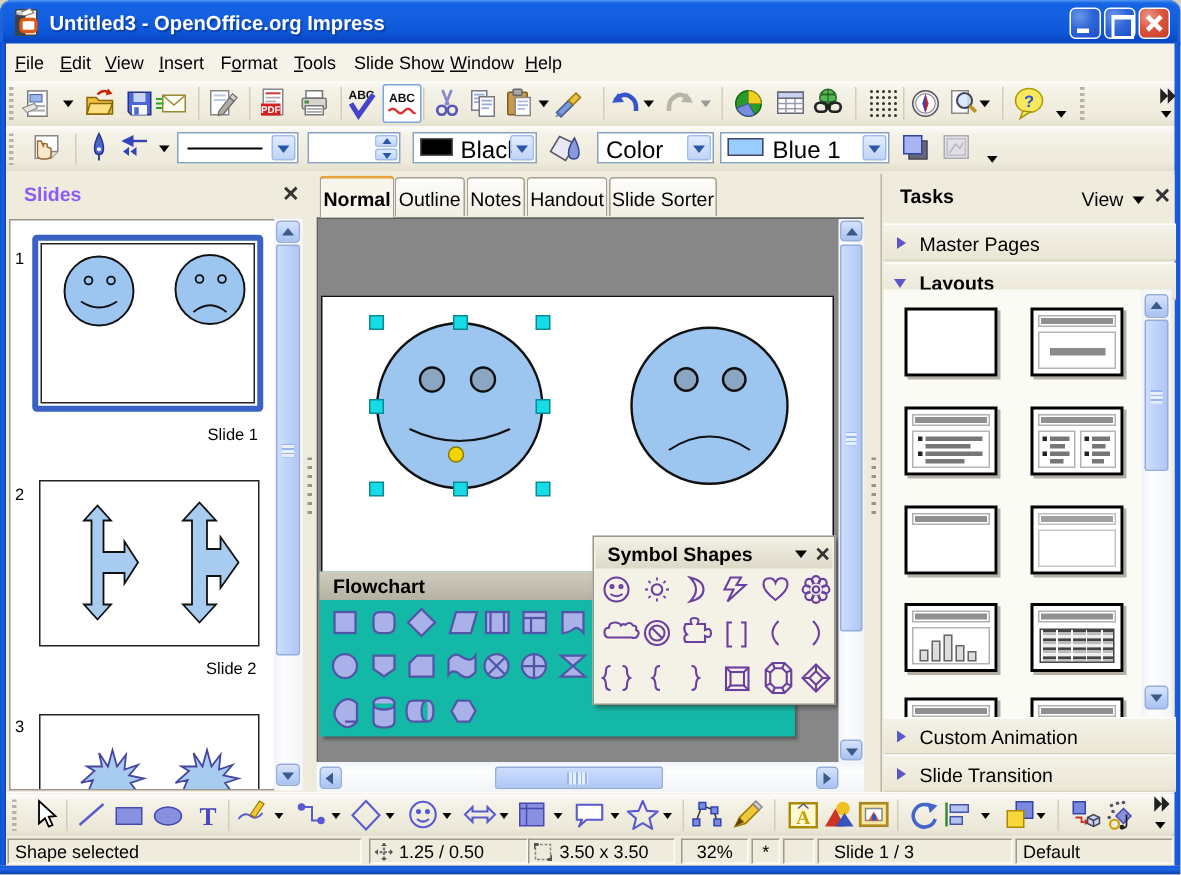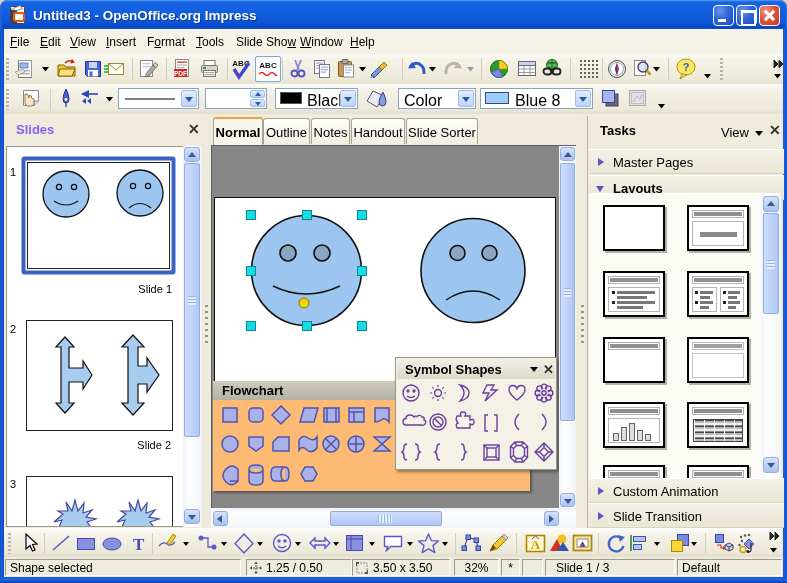--- a/index.html
+++ b/index.html
@@ -54,21 +54,21 @@
 .sbRt::after{left:4px;top:3px;border-top:4px solid transparent;border-bottom:4px solid transparent;border-left:5px solid #3b5a88;}
 .sbThumb{background:linear-gradient(90deg,#cddefc,#bed3fa 50%,#b0c6f4);border:1px solid #93acdc;border-radius:2px;}
 .sbThumbH{background:linear-gradient(180deg,#cddefc,#bed3fa 50%,#b0c6f4);border:1px solid #93acdc;border-radius:2px;}
 .ridges{position:absolute;left:3px;width:8px;height:9px;background:repeating-linear-gradient(180deg,#98b4ec 0 1px,#e8effc 1px 3px);}
 
 #center{left:211px;top:116px;width:367px;height:412px;}
 .tab{position:absolute;top:2px;height:26px;background:linear-gradient(180deg,#fdfdfb,#f1eee2);border:1px solid #a5a294;border-bottom:none;border-radius:3px 3px 0 0;font-size:13px;color:#000;text-align:center;padding-top:6px;}
 #tabNormal{left:2px;width:50px;top:1px;height:28px;background:#f7f5ec;border-top:2px solid #e8a33d;font-weight:bold;z-index:2;padding-top:6px;}
 #workspace{left:0px;top:29px;width:365px;height:363px;background:#878787;border-top:1px solid #5f5f5f;border-left:1px solid #5f5f5f;overflow:hidden;}
 #slideWhite{left:2px;top:51px;width:342px;height:200px;background:#fff;border:1px solid #111;}
-#flowchart{left:1px;top:235px;width:317px;height:110px;background:#fdba74;box-shadow:2px 2px 2px rgba(40,40,40,.5);}
+#flowchart{left:1px;top:235px;width:317px;height:110px;background:#14b8a6;box-shadow:2px 2px 2px rgba(40,40,40,.5);}
 #fcTitle{position:absolute;left:0;top:0;width:100%;height:19px;background:linear-gradient(180deg,#cfccbf,#b5b1a2);font-size:13px;font-weight:bold;padding:2px 0 0 9px;}
 #symbol{left:183px;top:211px;width:162px;height:113px;background:#f4f1e6;border:1px solid #9a968a;box-shadow:2px 2px 3px rgba(40,40,40,.5);}
 #syTitle{position:absolute;left:1px;top:1px;width:158px;height:20px;background:linear-gradient(180deg,#f2efe4,#ddd9c8);font-size:13px;font-weight:bold;padding:3px 0 0 8px;}
 
 #tasks{left:587px;top:116px;width:196px;height:412px;background:#f0ecdd;border-left:1px solid #b8b4a4;}
 #tasksHdr{left:12px;top:7px;font-size:13px;font-weight:bold;}
 .secRow{position:absolute;left:1px;width:195px;height:25px;background:linear-gradient(180deg,#f4f1e8,#eae6d4);border-top:1px solid #fff;border-bottom:1px solid #d8d4c2;font-size:13px;padding:5px 0 0 24px;}
 .tri{position:absolute;left:9px;top:8px;width:0;height:0;border-top:4px solid transparent;border-bottom:4px solid transparent;border-left:6px solid #5a55c8;}
 .trid{position:absolute;left:7px;top:10px;width:0;height:0;border-left:4px solid transparent;border-right:4px solid transparent;border-top:6px solid #5a55c8;}
 #layoutsWhite{left:1px;top:77px;width:172px;height:285px;background:#fbfbf6;overflow:hidden;}
@@ -326,21 +326,21 @@
   <svg style="left:361px;top:4px" width="26" height="22" viewBox="0 0 26 22">
     <path d="M8 3 L19 8 L12 19 L2 13 Z" fill="#e8e8f4" stroke="#556"></path>
     <path d="M8 3 Q4 9 4 13 Q4 17 7.5 17 Q11 17 11 13 Q11 9 8 3 Z" fill="#8899dd" stroke="#334488" transform="translate(10 1)"></path>
   </svg>
   <div class="abs combo" style="left:394px;top:4px;width:78px">
     <span class="combotext">Color</span>
     <span class="combobtn"></span>
   </div>
   <div class="abs combo" style="left:476px;top:4px;width:113px">
     <span class="abs" style="left:4px;top:3px;width:24px;height:12px;background:#99ccff;border:1px solid #446"></span>
-    <span class="combotext" style="left:34px">Blue 8</span>
+    <span class="combotext" style="left:34px">Blue 1</span>
     <span class="combobtn"></span>
   </div>
  </div>
  <div class="abs" id="mainbg"></div>
 
  <div class="abs" id="slidesP">
   <div class="abs" id="slidesHdr">Slides</div>
   <div class="abs closex" style="left:184px;top:7px">✕</div>
   <div class="abs" id="slidesWhite">
   <svg style="left:0;top:0" width="177" height="381" viewBox="0 0 177 381">

